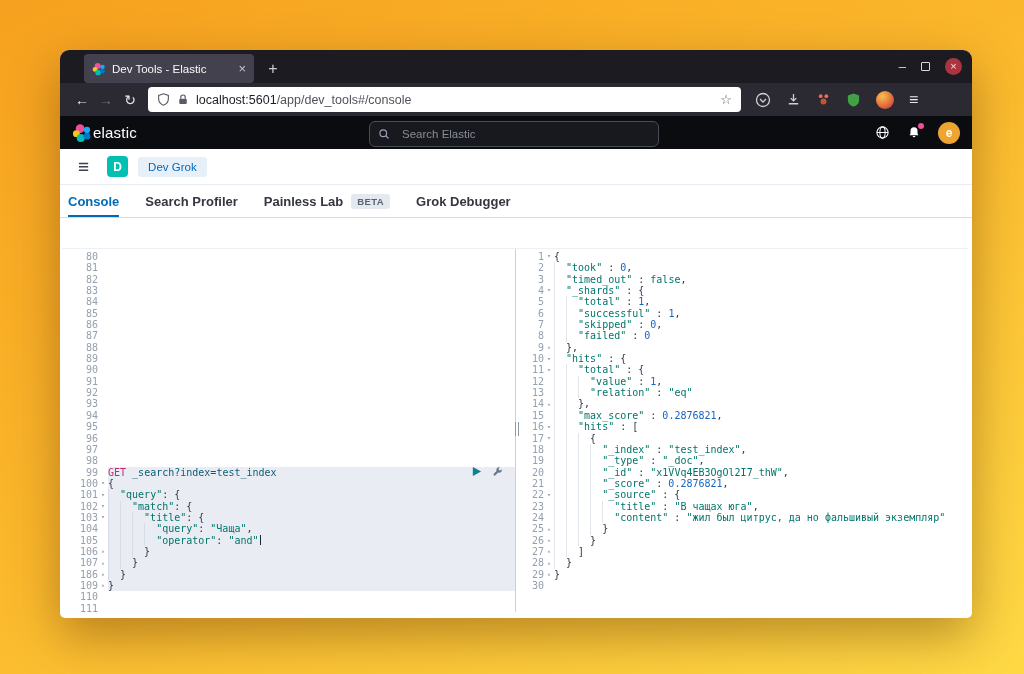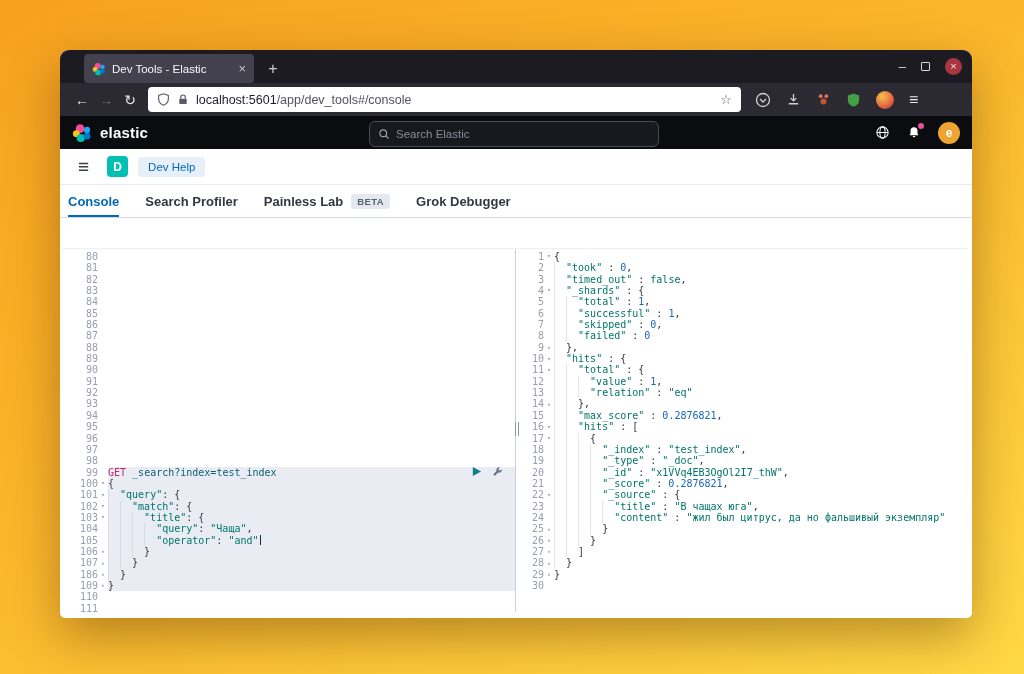--- a/index.html
+++ b/index.html
@@ -23,22 +23,22 @@
 .urlbar{margin-left:6px;width:593px;height:25px;background:#fff;border-radius:4px;display:flex;align-items:center;padding:0 9px;gap:7px}
 .url-text{font-size:12.5px;color:#1D1D26;white-space:nowrap}
 .url-text .path{color:#52525C}
 .url-star{margin-left:auto;color:#5F5F6A;font-size:13px}
 .nav-right{display:flex;align-items:center;gap:15px;margin-left:14px}
 .avatar-ff{width:18px;height:18px;border-radius:50%;background:radial-gradient(circle at 35% 30%,#F7C14D,#E2673B 60%,#9C2B63)}
 .menu-btn{color:#E7E7EC;font-size:16px;line-height:1}
 .icn{display:flex;align-items:center}
 
 .eheader{position:absolute;top:66px;left:0;right:0;height:33px;background:#0A0C10;display:flex;align-items:center;padding:0 12px}
-.brand{color:#fff;font-size:15px;font-weight:700;margin-left:8px;letter-spacing:.2px}
-.esearch{position:absolute;left:309px;top:5px;width:290px;height:23px;background:#17191E;border:1px solid #4A4D55;border-radius:6px;display:flex;align-items:center;padding:12px 8px;gap:6px}
+.brand{color:#fff;font-size:15px;font-weight:400;margin-left:1px;letter-spacing:.2px}
+.esearch{position:absolute;left:309px;top:5px;width:290px;height:23px;background:#17191E;border:1px solid #4A4D55;border-radius:6px;display:flex;align-items:center;padding:12px 8px;gap:12px}
 .esearch input{background:transparent;border:none;outline:none;color:#D4D6DB;font-size:11.5px;width:100%;font-family:"Liberation Sans",sans-serif}
 .esearch input::placeholder{color:#878D98}
 .eh-right{margin-left:auto;display:flex;align-items:center;gap:17px}
 .bell-wrap{position:relative;display:flex}
 .bell-dot{position:absolute;top:-2px;right:-3px;width:6px;height:6px;border-radius:50%;background:var(--elastic-pink,#F04E98)}
 .avatar-e{width:22px;height:22px;border-radius:50%;background:#EDA431;color:#fff;font-size:12px;font-weight:700;display:flex;align-items:center;justify-content:center}
 
 .crumbbar{position:absolute;top:99px;left:0;right:0;height:36px;background:#fff;border-bottom:1px solid #E8ECF2;display:flex;align-items:center;padding:0 12px}
 .crumb-menu{color:#3C414D;font-size:19px;margin:0 6px;line-height:1}
 .app-badge{width:21px;height:21px;border-radius:4px;background:var(--elastic-teal,#00BFB3);color:#fff;font-weight:700;font-size:12px;display:flex;align-items:center;justify-content:center;margin-left:12px}
@@ -194,21 +194,21 @@
           </svg>
         <span class="bell-dot"></span>
       </span>
       <span class="avatar-e">e</span>
     </div>
   </div>
 
   <div class="crumbbar">
     <span class="crumb-menu">≡</span>
     <span class="app-badge">D</span>
-    <span class="crumb-pill">Dev Help</span>
+    <span class="crumb-pill">Dev Grok</span>
   </div>
 
   <div class="tabsbar">
     <span class="ptab active">Console</span>
     <span class="ptab">Search Profiler</span>
     <span class="ptab">
       <span>Painless Lab</span>
       <span class="beta">BETA</span>
     </span>
     <span class="ptab">Grok Debugger</span>

